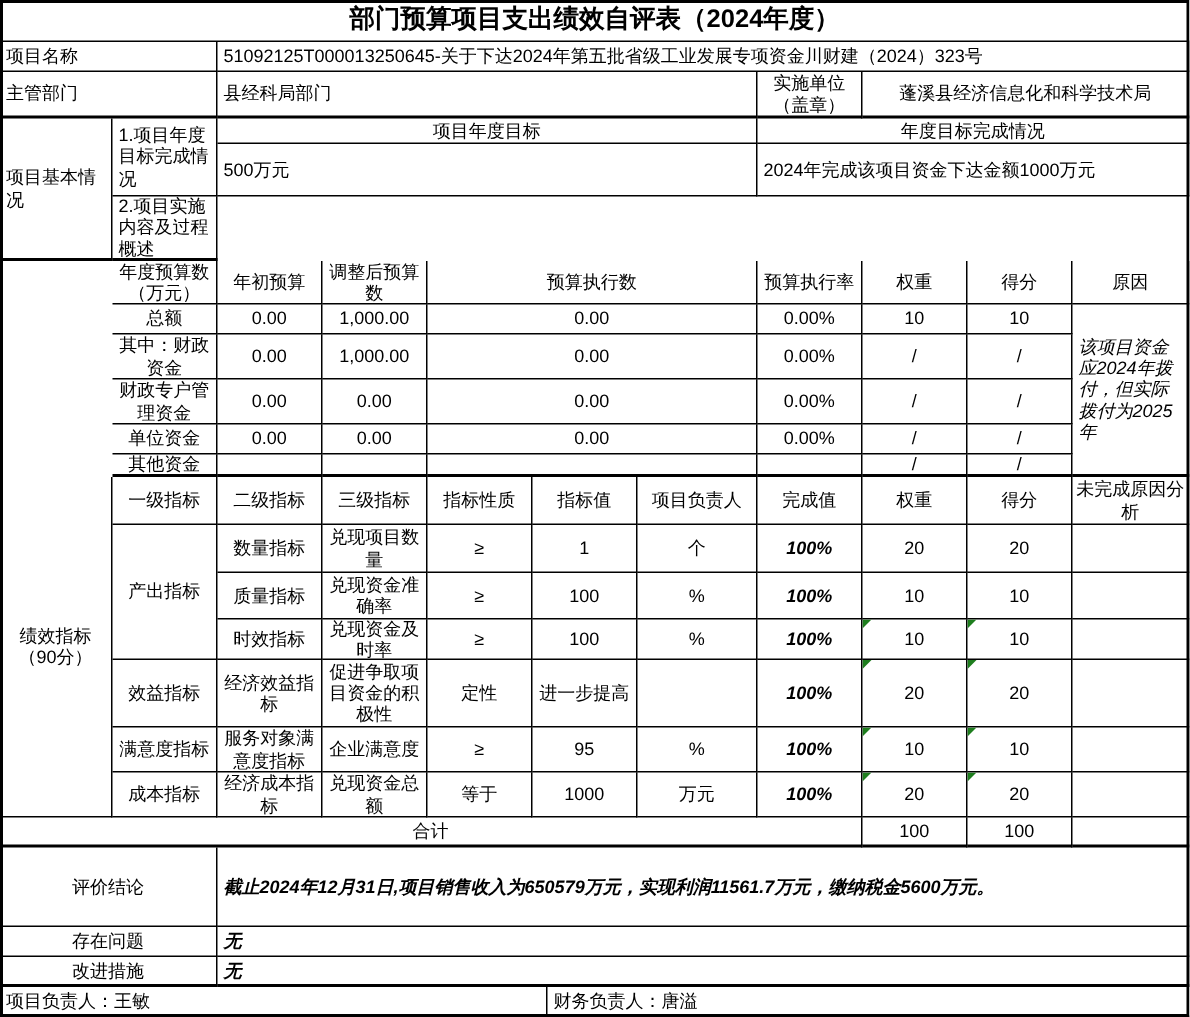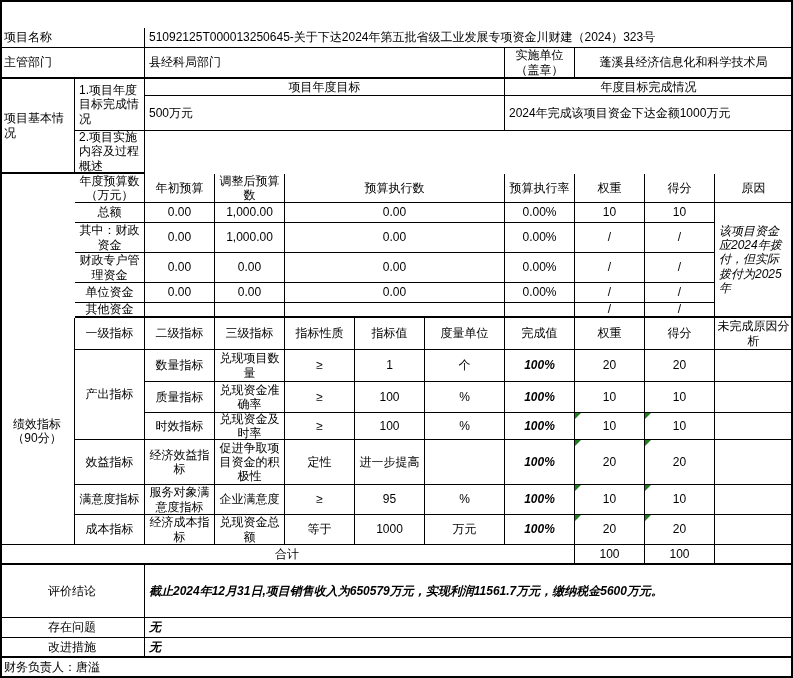--- a/index.html
+++ b/index.html
@@ -28,20 +28,21 @@
   .sig .sub{display:flex;align-items:center;text-align:left;padding:0 4px;box-sizing:border-box;font-size:12px;}
   .sig .sub.first{width:365px;border-right:1px solid #000;}
   .sig .sub.second{flex:1;}
 </style>
 </head>
 <body>
 
 <div id="sheet">
   <div class="frame"></div>
 
+  <div class="cell title" style="grid-area:1/1/2/12">部门预算项目支出绩效自评表（2024年度）</div>
 
   <div class="cell left" style="grid-area:2/1/3/3">项目名称</div>
   <div class="cell left" style="grid-area:2/3/3/12">51092125T000013250645-关于下达2024年第五批省级工业发展专项资金川财建（2024）323号</div>
 
   <div class="cell left bb2" style="grid-area:3/3/4/8">县经科局部门</div>
   <div class="cell left bb2" style="grid-area:3/1/4/3">主管部门</div>
   <div class="cell bb2" style="grid-area:3/8/4/9">实施单位（盖章）</div>
   <div class="cell bb2" style="grid-area:3/9/4/12">蓬溪县经济信息化和科学技术局</div>
 
   <div class="cell left bb2" style="grid-area:4/1/7/2">项目基本情况</div>
@@ -102,21 +103,21 @@
   <div class="cell bb2" style="grid-area:12/10/13/11">/</div>
 
   <div class="cell left ital bb2" style="grid-area:8/11/13/12;align-items:center">该项目资金应2024年拨付，但实际拨付为2025年</div>
 
   <div class="cell" style="grid-area:13/1/20/2">绩效指标（90分）</div>
   <div class="cell" style="grid-area:13/2/14/3">一级指标</div>
   <div class="cell" style="grid-area:13/3/14/4">二级指标</div>
   <div class="cell" style="grid-area:13/4/14/5">三级指标</div>
   <div class="cell" style="grid-area:13/5/14/6">指标性质</div>
   <div class="cell" style="grid-area:13/6/14/7">指标值</div>
-  <div class="cell" style="grid-area:13/7/14/8">度量单位</div>
+  <div class="cell" style="grid-area:13/7/14/8">项目负责人</div>
   <div class="cell" style="grid-area:13/8/14/9">完成值</div>
   <div class="cell" style="grid-area:13/9/14/10">权重</div>
   <div class="cell" style="grid-area:13/10/14/11">得分</div>
   <div class="cell" style="grid-area:13/11/14/12">未完成原因分析</div>
 
   <div class="cell" style="grid-area:14/2/17/3">产出指标</div>
   <div class="cell" style="grid-area:17/2/18/3">效益指标</div>
   <div class="cell" style="grid-area:18/2/19/3">满意度指标</div>
   <div class="cell" style="grid-area:19/2/20/3">成本指标</div>
 
@@ -186,15 +187,16 @@
   <div class="cell bb2" style="grid-area:20/11/21/12"></div>
 
   <div class="cell" style="grid-area:21/1/22/3">评价结论</div>
   <div class="cell left bi" style="grid-area:21/3/22/12">截止2024年12月31日,项目销售收入为650579万元，实现利润11561.7万元，缴纳税金5600万元。</div>
   <div class="cell" style="grid-area:22/1/23/3">存在问题</div>
   <div class="cell left bi" style="grid-area:22/3/23/12">无</div>
   <div class="cell bb2" style="grid-area:23/1/24/3">改进措施</div>
   <div class="cell left bi bb2" style="grid-area:23/3/24/12">无</div>
 
   <div class="cell sig" style="grid-area:24/1/25/12;border-right:none">
+    <div class="sub first">项目负责人：王敏</div>
     <div class="sub second">财务负责人：唐溢</div>
   </div>
 </div>
 
 </body></html>

